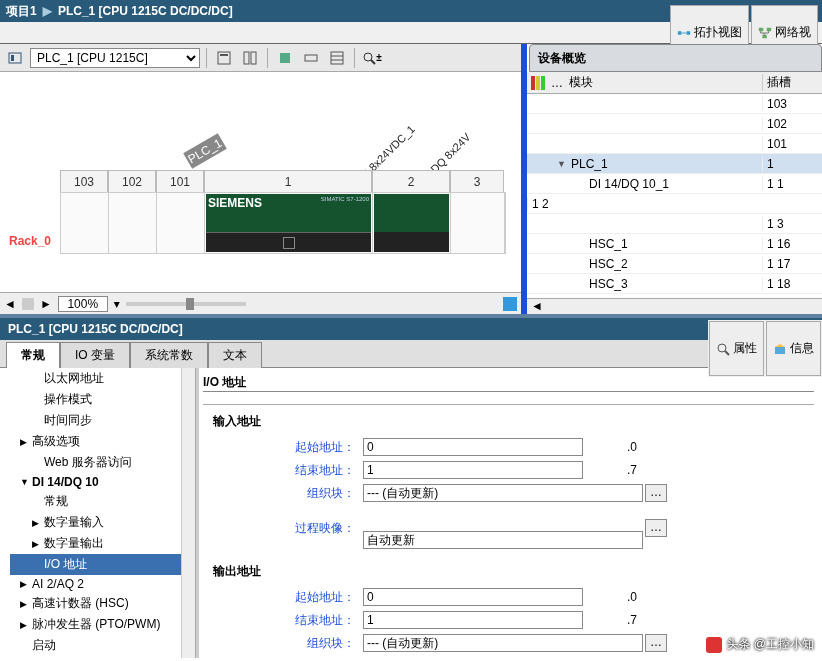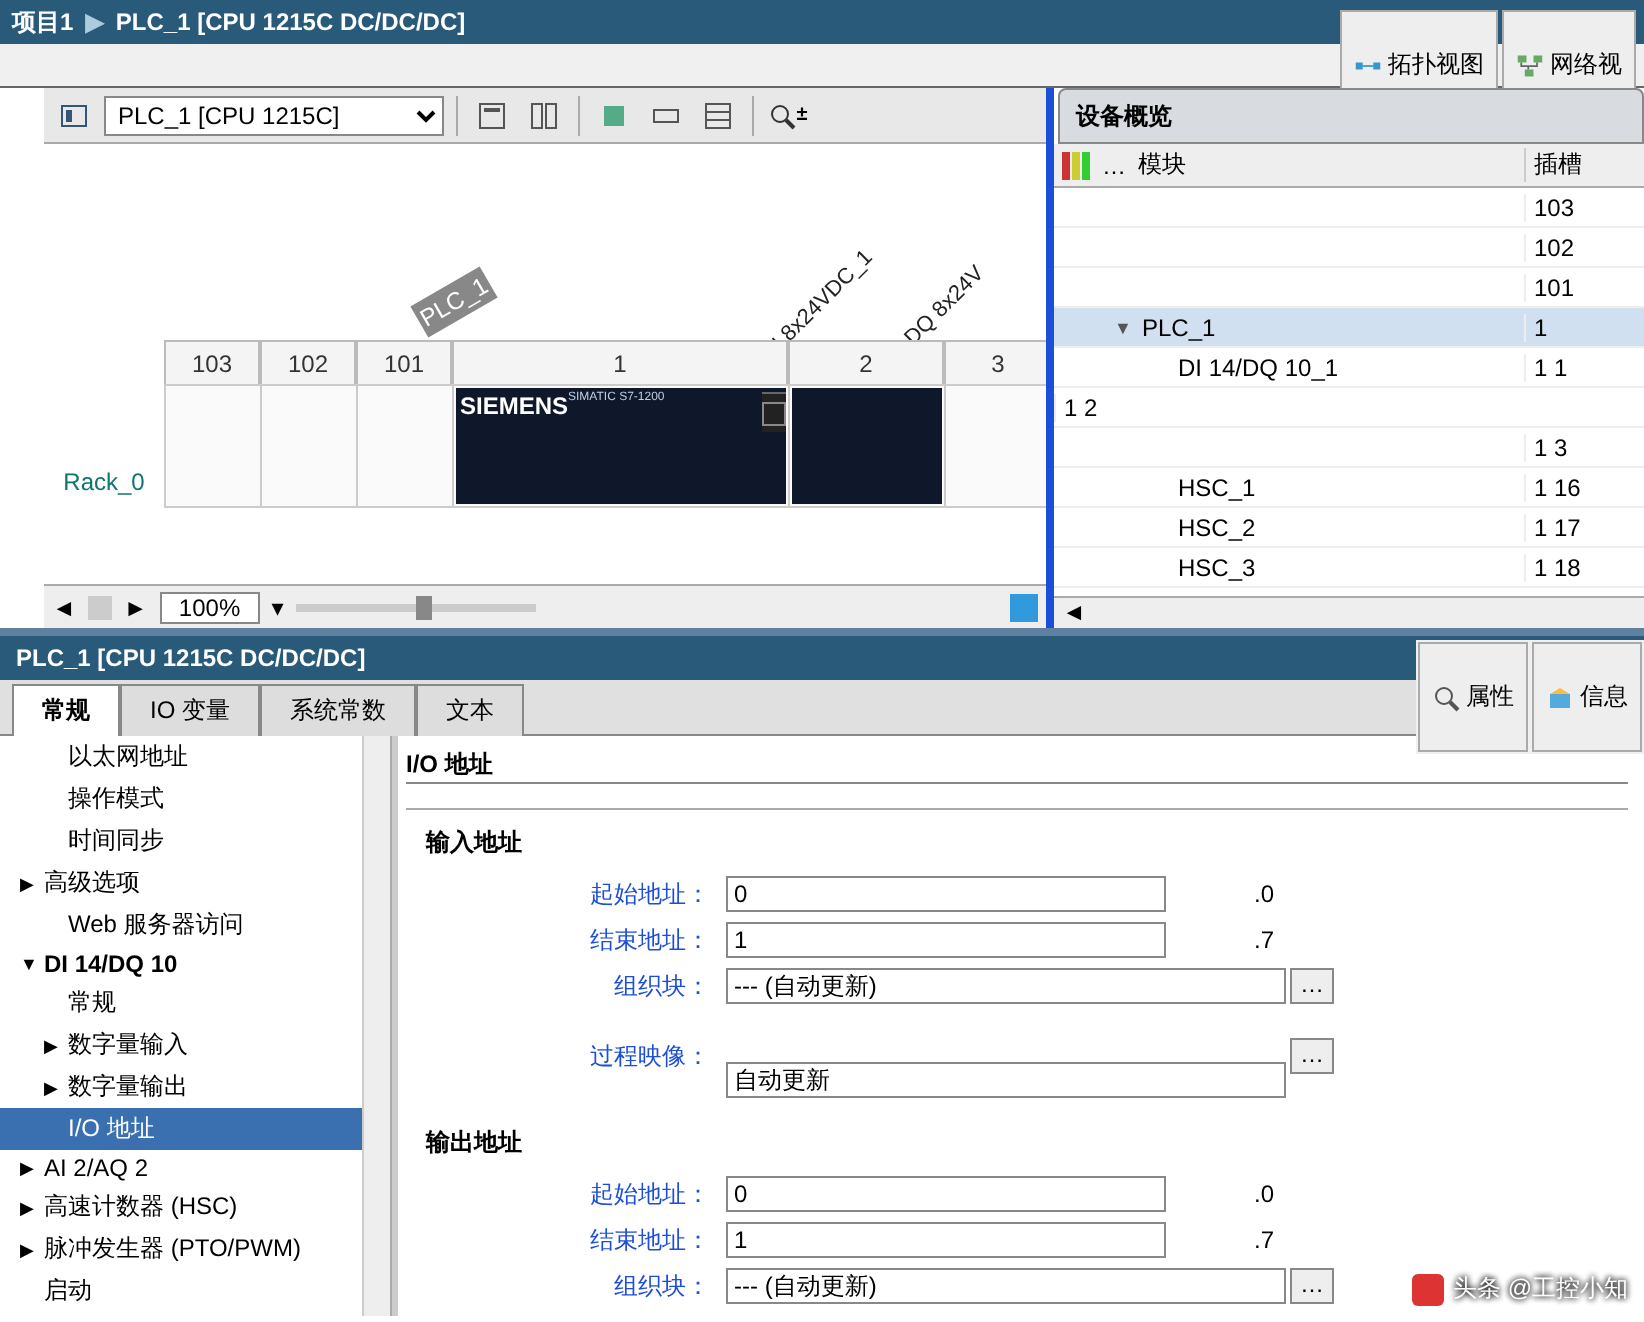--- a/index.html
+++ b/index.html
@@ -6,35 +6,35 @@
 body { background: #fff; width: 822px; height: 661px; overflow: hidden; position: relative; }
 
 .breadcrumb { background: #2a5a7a; color: #fff; padding: 3px 6px; height: 22px; display: flex; align-items: center; font-weight: bold; }
 .breadcrumb .sep { margin: 0 6px; color: #aaccdd; }
 
 .viewbar { height: 22px; border-bottom: 1px solid #666; background: #f0f0f0; display: flex; justify-content: flex-end; align-items: center; gap: 2px; padding: 0 4px; }
 .viewbtn { display: flex; align-items: center; gap: 3px; padding: 18px 6px; border: 1px solid #aaa; background: #eee; cursor: pointer; }
 .viewbtn svg { width: 14px; height: 14px; }
 
 .split-top { height: 274px; display: flex; border-bottom: 4px solid #6080a0; }
-.canvas-pane { flex: 1; display: flex; flex-direction: column; border-right: 4px solid #1d4ed8; min-width: 0; padding-left: 22px; }
+.canvas-pane { flex: 1; display: flex; flex-direction: column; border-right: 6px solid #1d4ed8; min-width: 0; }
 .overview-pane { width: 295px; display: flex; flex-direction: column; }
 
 .toolbar { height: 28px; background: #e8e8e8; border-bottom: 1px solid #aaa; display: flex; align-items: center; gap: 4px; padding: 0 4px; }
 .toolbar .icon-btn { width: 22px; height: 22px; display: flex; align-items: center; justify-content: center; border: 1px solid transparent; cursor: pointer; }
 .toolbar select { height: 20px; width: 170px; border: 1px solid #888; background: #fff; padding: 0 2px; }
 .tb-sep { width: 1px; height: 20px; background: #aaa; margin: 0 2px; }
 
 .canvas-scroll { flex: 1; position: relative; overflow: hidden; background: #fff; }
 .rack-grid { position: absolute; bottom: 38px; left: 0; display: flex; align-items: flex-end; }
-.rack-label { width: 60px; height: 26px; display:flex;align-items:center;justify-content:center; color:#0f766e; }
+.rack-label { width: 60px; height: 26px; display:flex;align-items:center;justify-content:center; color:#ef4444;font-weight:bold; }
 .rack-slots { border: 1px solid #ccc; display: flex; position: relative; }
 .slot-head-cell { height: 22px; display: flex; align-items: center; justify-content: center; border: 1px solid #bbb; border-bottom: none; background: #f4f4f4; color: #333; }
 .slot-body { height: 60px; display:flex;align-items:center;justify-content:center; border-right: 1px solid #ccc; background: #fafafa; }
-.plc-module { background: #0f172a; color: #c0d0e0; font-size:8px; padding: 2px; height: 58px; position: relative; display:flex;flex-direction:row;justify-content:space-between; }
+.plc-module { background: #14532d; color: #c0d0e0; font-size:8px; padding: 2px; height: 58px; position: relative; display:flex;flex-direction:column;justify-content:space-between; }
 .plc-module .brand { font-weight:bold; color:#fff; }
 .diag-label { position: absolute; transform: rotate(-45deg); font-size: 11px; color: #222; white-space: nowrap; }
 .plc-chip { position: absolute; top: 70px; left: 185px; width: 40px; height: 18px; background: #888; transform: rotate(-30deg); display:flex;align-items:center;justify-content:center; font-size:9px; }
 
 .zoom-bar { height: 22px; border-top: 1px solid #aaa; background: #eee; display:flex; align-items:center; gap:6px; padding: 0 4px; }
 .zoom-bar input[type=text]{ width:50px; height:16px; border:1px solid #888; background:#fff; text-align:center; }
 .slider { flex:0 0 120px; height:4px; background:#ccc; position:relative; }
 .slider::after{content:'';position:absolute;left:50%;top:-4px;width:8px;height:12px;background:#888;}
 
 .ov-title { height: 28px; background: #d8dce0; border-bottom: 1px solid #aaa; display:flex; align-items:center; padding: 0 8px; font-weight:bold; margin: 0 0 0 2px; border-top-left-radius:4px; border-top-right-radius:4px; border:1px solid #888; }
@@ -52,21 +52,21 @@
 .tree-toggle { width:12px; font-size:9px; color:#555; }
 .ov-scroll { height: 16px; border-top:1px solid #aaa; background:#eee; }
 
 .split-bot-head { height: 22px; background: #2a5a7a; color:#fff; display:flex; align-items:center; padding: 0 8px; font-weight:bold; }
 .split-bot-views { position:absolute; right:0; top: 320px; display:flex; gap:2px; background:#f0f0f0; padding:1px; }
 .prop-tabs { height: 28px; background:#e0e0e0; border-bottom:1px solid #888; display:flex; align-items:flex-end; padding-left:6px; gap:0; }
 .prop-tab { padding: 4px 14px; border:1px solid #888; border-bottom:none; background:#ddd; cursor:pointer; position:relative; top:1px; }
 .prop-tab.active { background:#fff; font-weight:bold; }
 
 .prop-body { display:flex; height: 290px; }
-.prop-tree { width: 196px; border-right:1px solid #aaa; overflow:auto; background:#fff; position:relative; }
+.prop-tree { width: 196px; border-right:1px solid #aaa; overflow:auto; background:#fff; position:relative;padding-left:10px; }
 .prop-tree-scroll { position:absolute; right:0; top:0; width:14px; height:100%; background:#eee; border-left:1px solid #ccc;}
 .pt-item { padding: 2px 4px 2px 10px; cursor:pointer; display:flex; align-items:center; gap:2px; }
 .pt-item.lv1 { padding-left: 22px; }
 .pt-item.sel { background:#3a6fb0; color:#fff; }
 .pt-item.bold { font-weight:bold; }
 .pt-arrow { font-size:9px; width:10px; display:inline-block; }
 
 .prop-form { flex:1; overflow:auto; padding: 4px 8px 4px 4px; position:relative; border-left: 3px solid #ccc; }
 .form-title { font-weight:bold; padding: 2px 0; border-bottom:1px solid #aaa; margin-bottom:8px; }
 .underline { border-bottom:1px solid #888; display:block; margin-bottom:10px; }

